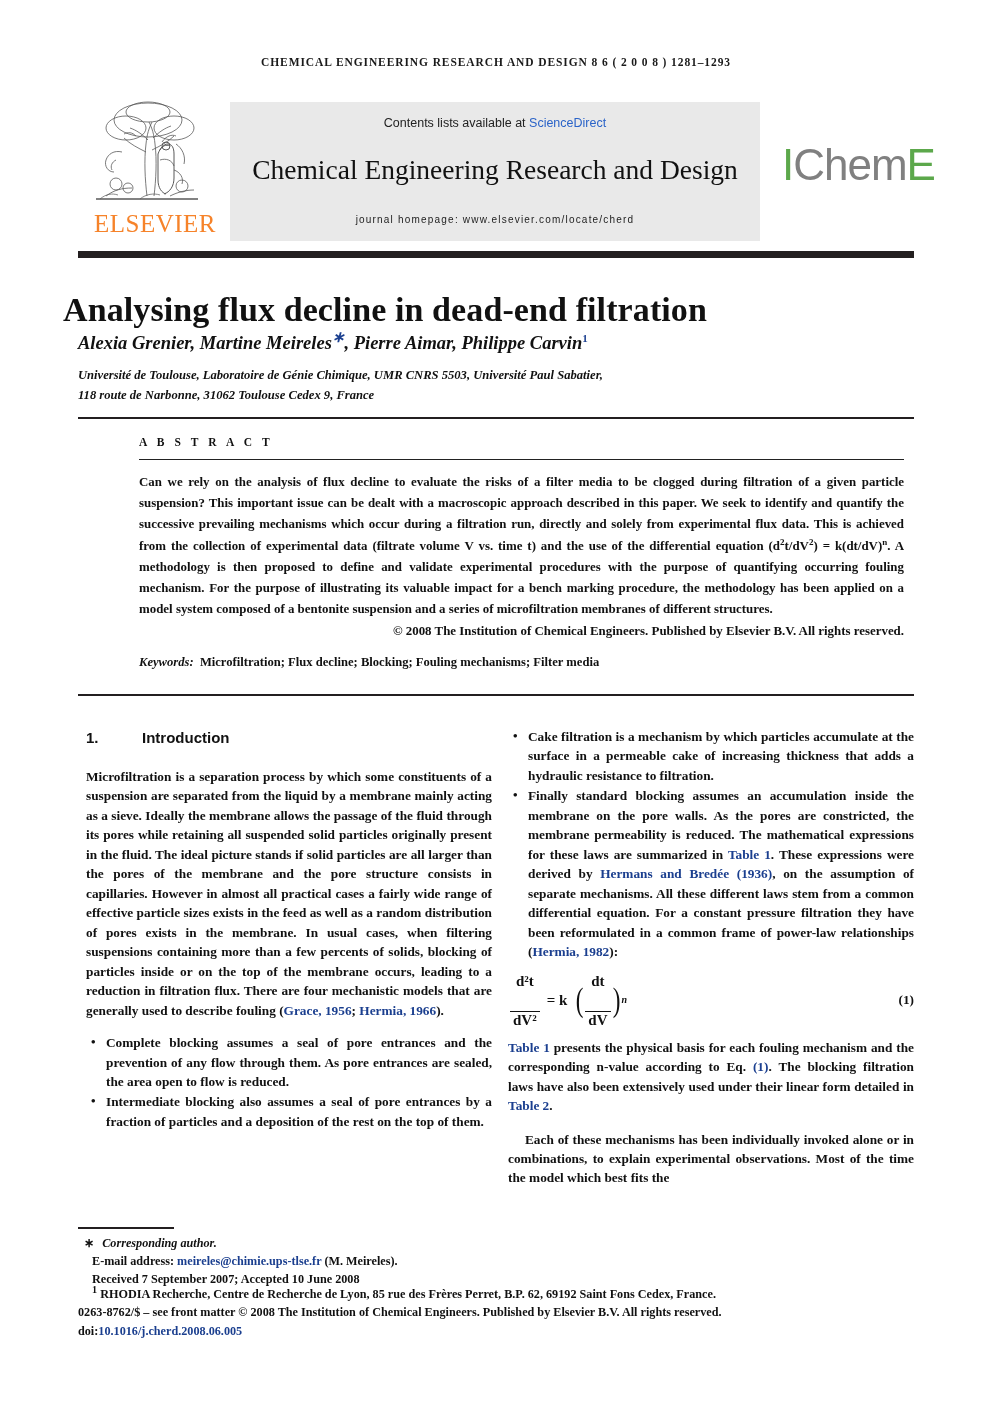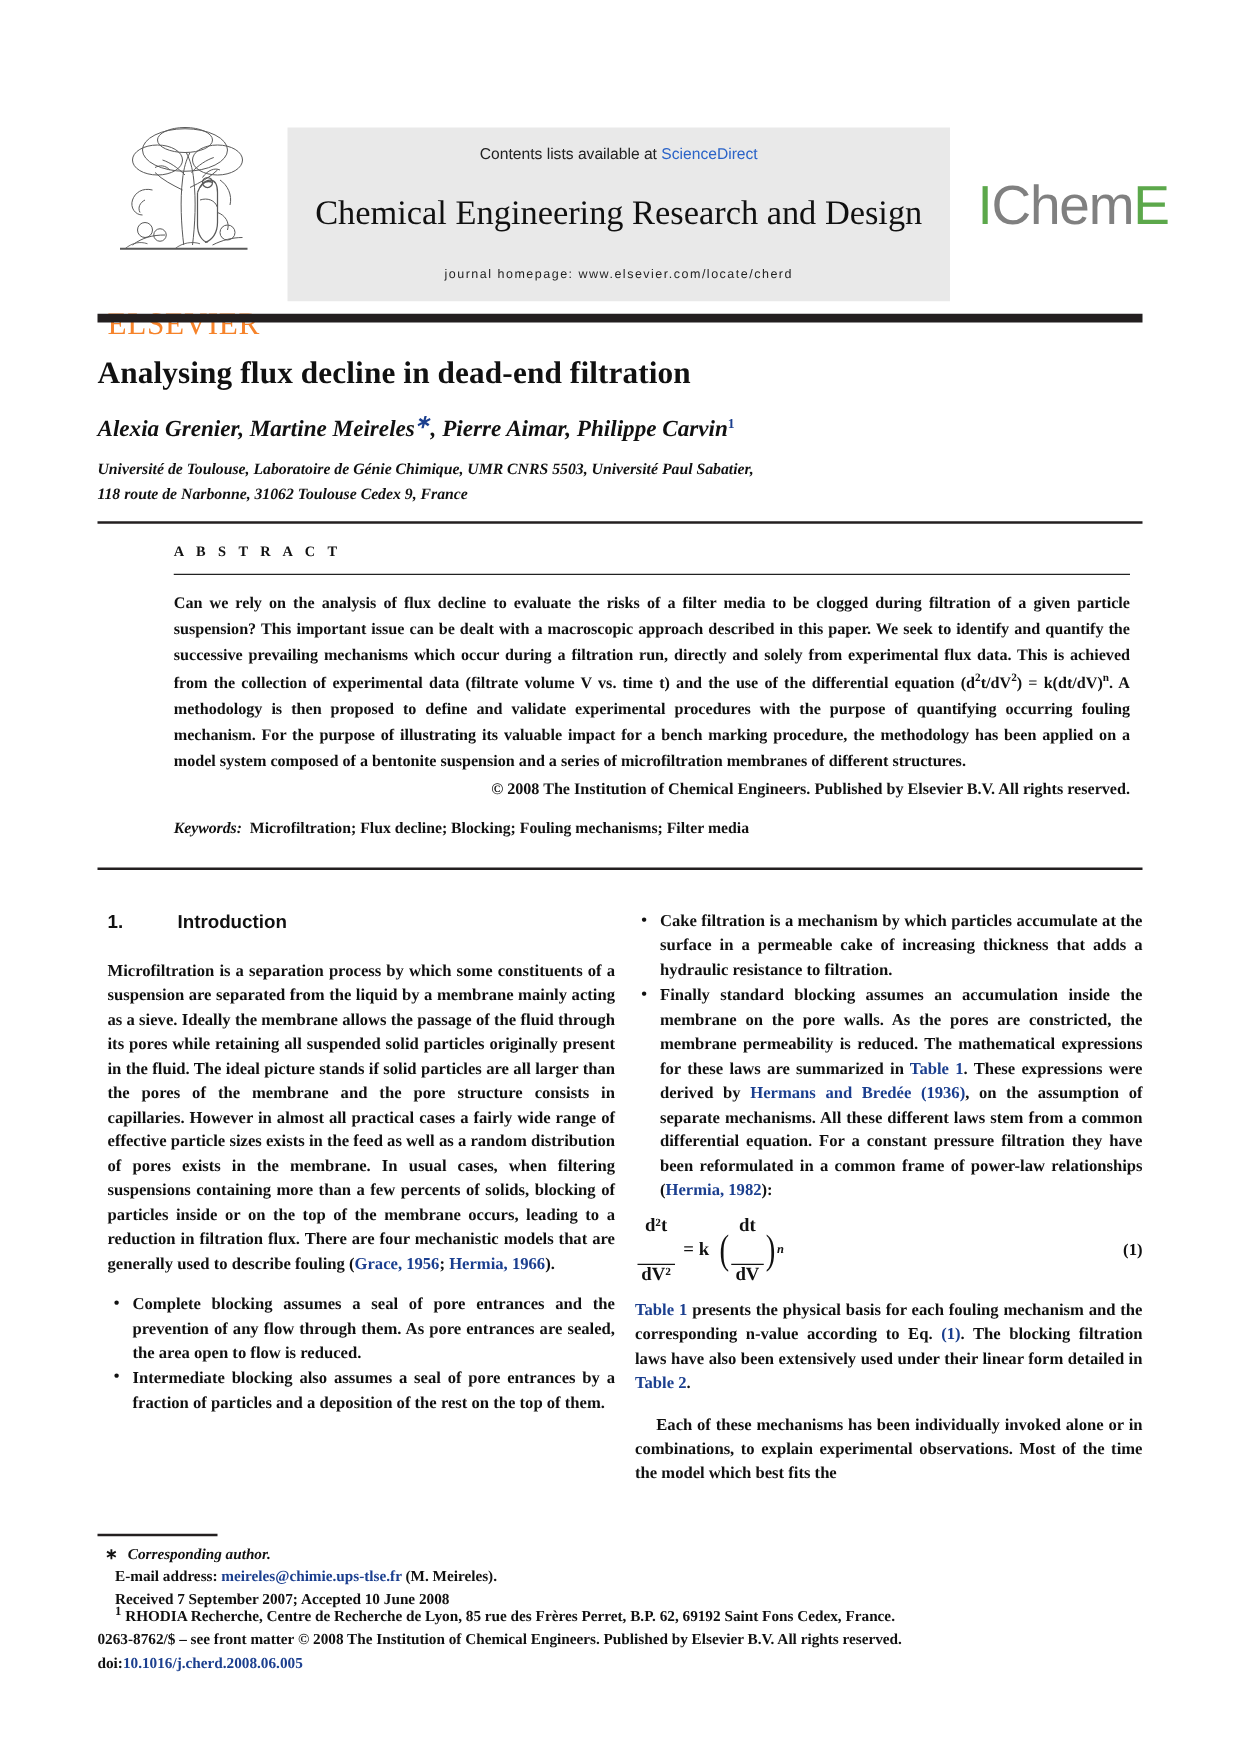--- a/index.html
+++ b/index.html
@@ -18,23 +18,23 @@
     font-family:"Liberation Serif", serif;
     font-size:11.5px;letter-spacing:.9px;font-weight:700;
     color:#1a1a1a;
   }
 
   
   .masthead{position:absolute;left:78px;top:98px;width:836px;height:148px;}
   .elsevier-logo{position:absolute;left:0;top:0;width:138px;height:148px;}
   .tree-box{position:absolute;left:8px;top:2px;width:122px;height:108px;overflow:hidden;}
   .elsevier-word{
-    position:absolute;left:0;top:112px;width:138px;text-align:center;
-    font-family:"Liberation Serif", serif;
-    font-size:25px;letter-spacing:.5px;color:#F6832A;font-weight:400;margin-top:36px;
+    position:absolute;left:0;top:112px;width:138px;text-align:right;
+    font-family:"Liberation Serif", serif;
+    font-size:25px;letter-spacing:.5px;color:#F6832A;font-weight:400;
   }
   .banner{
     position:absolute;left:152px;top:4px;width:530px;height:139px;
     background:#e9e9e9;
   }
   .banner .contents{
     position:absolute;top:14px;left:0;width:530px;text-align:center;
     font-family:Liberation Sans, sans-serif;font-size:12.5px;color:#222;
   }
   .banner .contents a{color:#2a63c8;text-decoration:none;}
@@ -55,23 +55,23 @@
   }
   .icheme .g{color:#5CA84B;}
   .icheme .k{color:#808080;}
 
   .rule-thick{
     position:absolute;left:78px;top:251px;width:836px;height:7px;background:#231f20;
   }
 
   
   .title{
-    position:absolute;left:78px;top:268px;width:836px;
-    font-family:"Liberation Serif", serif;
-    font-size:25px;font-weight:700;color:#111;letter-spacing:.1px;
+    position:absolute;left:63px;top:268px;width:836px;
+    font-family:"Liberation Serif", serif;
+    font-size:34px;font-weight:700;color:#111;letter-spacing:.1px;
   }
   .authors{
     position:absolute;left:78px;top:328px;width:836px;
     font-family:"Liberation Serif", serif;
     font-size:18.5px;font-weight:700;font-style:italic;color:#111;
   }
   .authors sup{font-size:11px;font-weight:700;font-style:normal;vertical-align:super;}
   .authors .star{font-size:15px;vertical-align:super;color:#1b3f8f;}
   .authors .fn{color:#1b3f8f;}
   .affil{
@@ -174,20 +174,21 @@
     font-family:"Liberation Serif", serif;font-size:12.2px;line-height:1.5;color:#111;font-weight:700;
   }
   .fn-wide a{color:#1b3f8f;text-decoration:none;}
   .fn-wide .ind{padding-left:14px;}
 </style>
 </head>
 <body>
 
 <div class="page">
 
+  <div class="runhead">CHEMICAL ENGINEERING RESEARCH AND DESIGN  8 6  ( 2 0 0 8 ) 1281–1293</div>
 
   <div class="masthead">
 
     <div class="elsevier-logo">
       <div class="tree-box">
         <svg width="122" height="108" viewBox="0 0 122 108" xmlns="http://www.w3.org/2000/svg">
           <g stroke="#595959" stroke-width="0.8" fill="none">
             <path d="M61 96 C59 80 58 60 60 44 C61 34 63 28 66 22"></path>
             <path d="M68 96 C70 80 71 60 69 44 C68 34 66 28 63 22"></path>
             <path d="M60 52 C52 48 44 44 38 38"></path>

